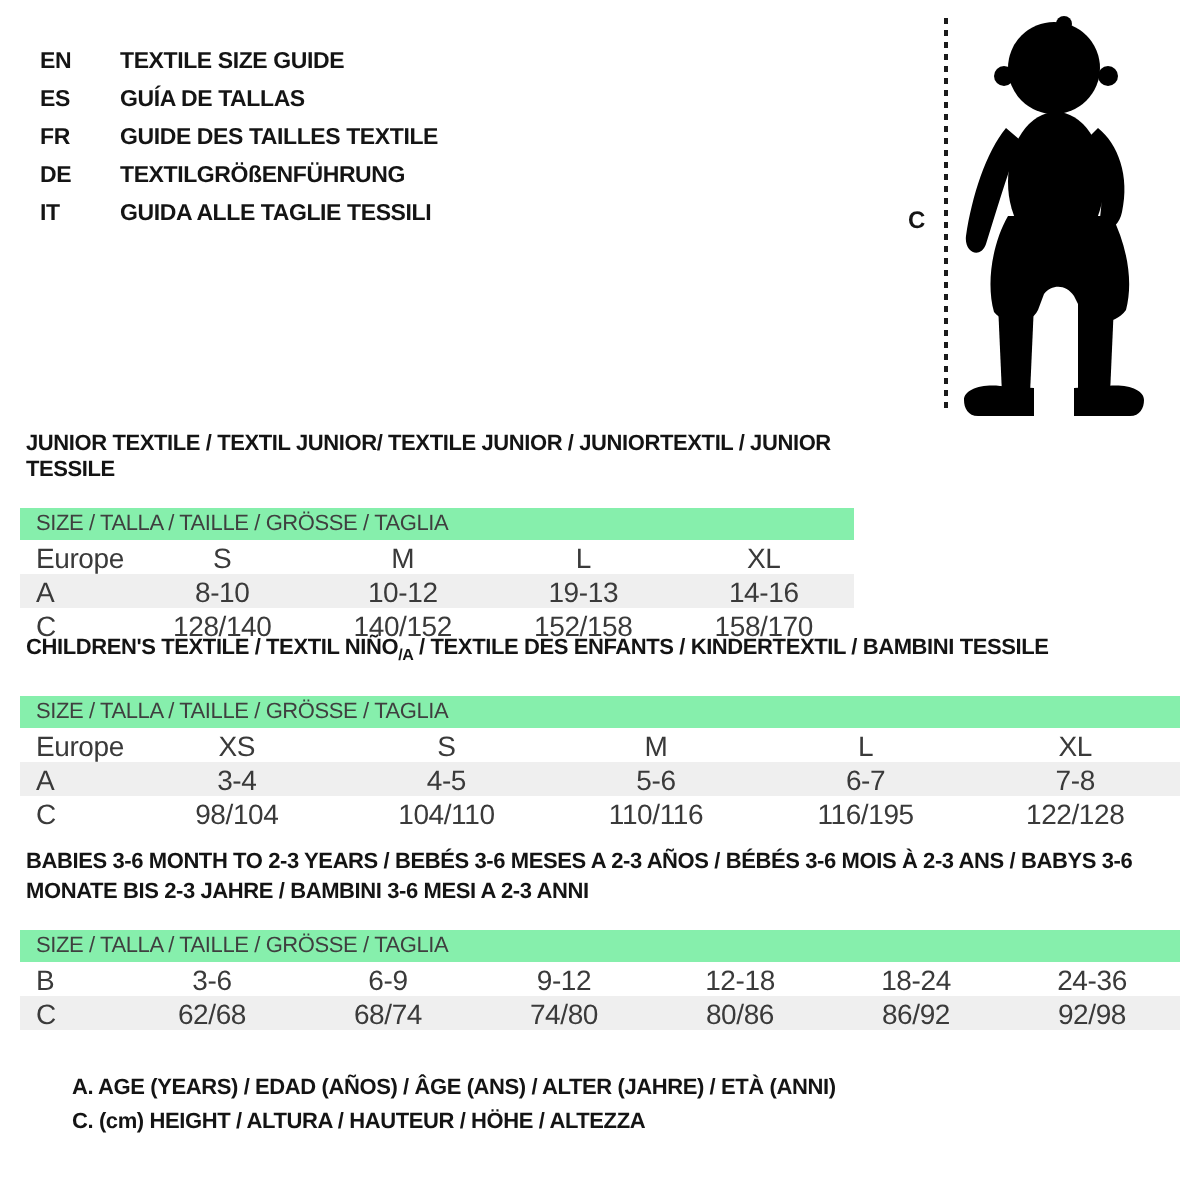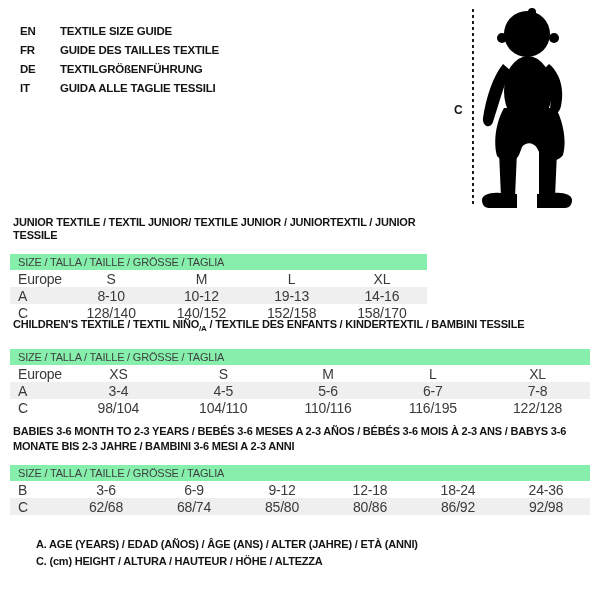--- a/index.html
+++ b/index.html
@@ -51,20 +51,24 @@
 <body>
 
 <div class="page">
 
   <div class="langs">
     <div class="lang-row">
       <span class="lang-code">EN</span>
       <span class="lang-label">TEXTILE SIZE GUIDE</span>
     </div>
     <div class="lang-row">
+      <span class="lang-code">ES</span>
+      <span class="lang-label">GUÍA DE TALLAS</span>
+    </div>
+    <div class="lang-row">
       <span class="lang-code">FR</span>
       <span class="lang-label">GUIDE DES TAILLES TEXTILE</span>
     </div>
     <div class="lang-row">
       <span class="lang-code">DE</span>
       <span class="lang-label">TEXTILGRÖßENFÜHRUNG</span>
     </div>
     <div class="lang-row">
       <span class="lang-code">IT</span>
       <span class="lang-label">GUIDA ALLE TAGLIE TESSILI</span>
@@ -186,21 +190,21 @@
           <td>6-9</td>
           <td>9-12</td>
           <td>12-18</td>
           <td>18-24</td>
           <td>24-36</td>
         </tr>
         <tr class="alt">
           <td class="lbl">C</td>
           <td>62/68</td>
           <td>68/74</td>
-          <td>85/80</td>
+          <td>74/80</td>
           <td>80/86</td>
           <td>86/92</td>
           <td>92/98</td>
         </tr>
       </tbody>
     </table>
   </section>
 
   <div class="footnotes">
     <div class="footnote">A. AGE (YEARS) / EDAD (AÑOS) / ÂGE (ANS) / ALTER (JAHRE) / ETÀ (ANNI)</div>

